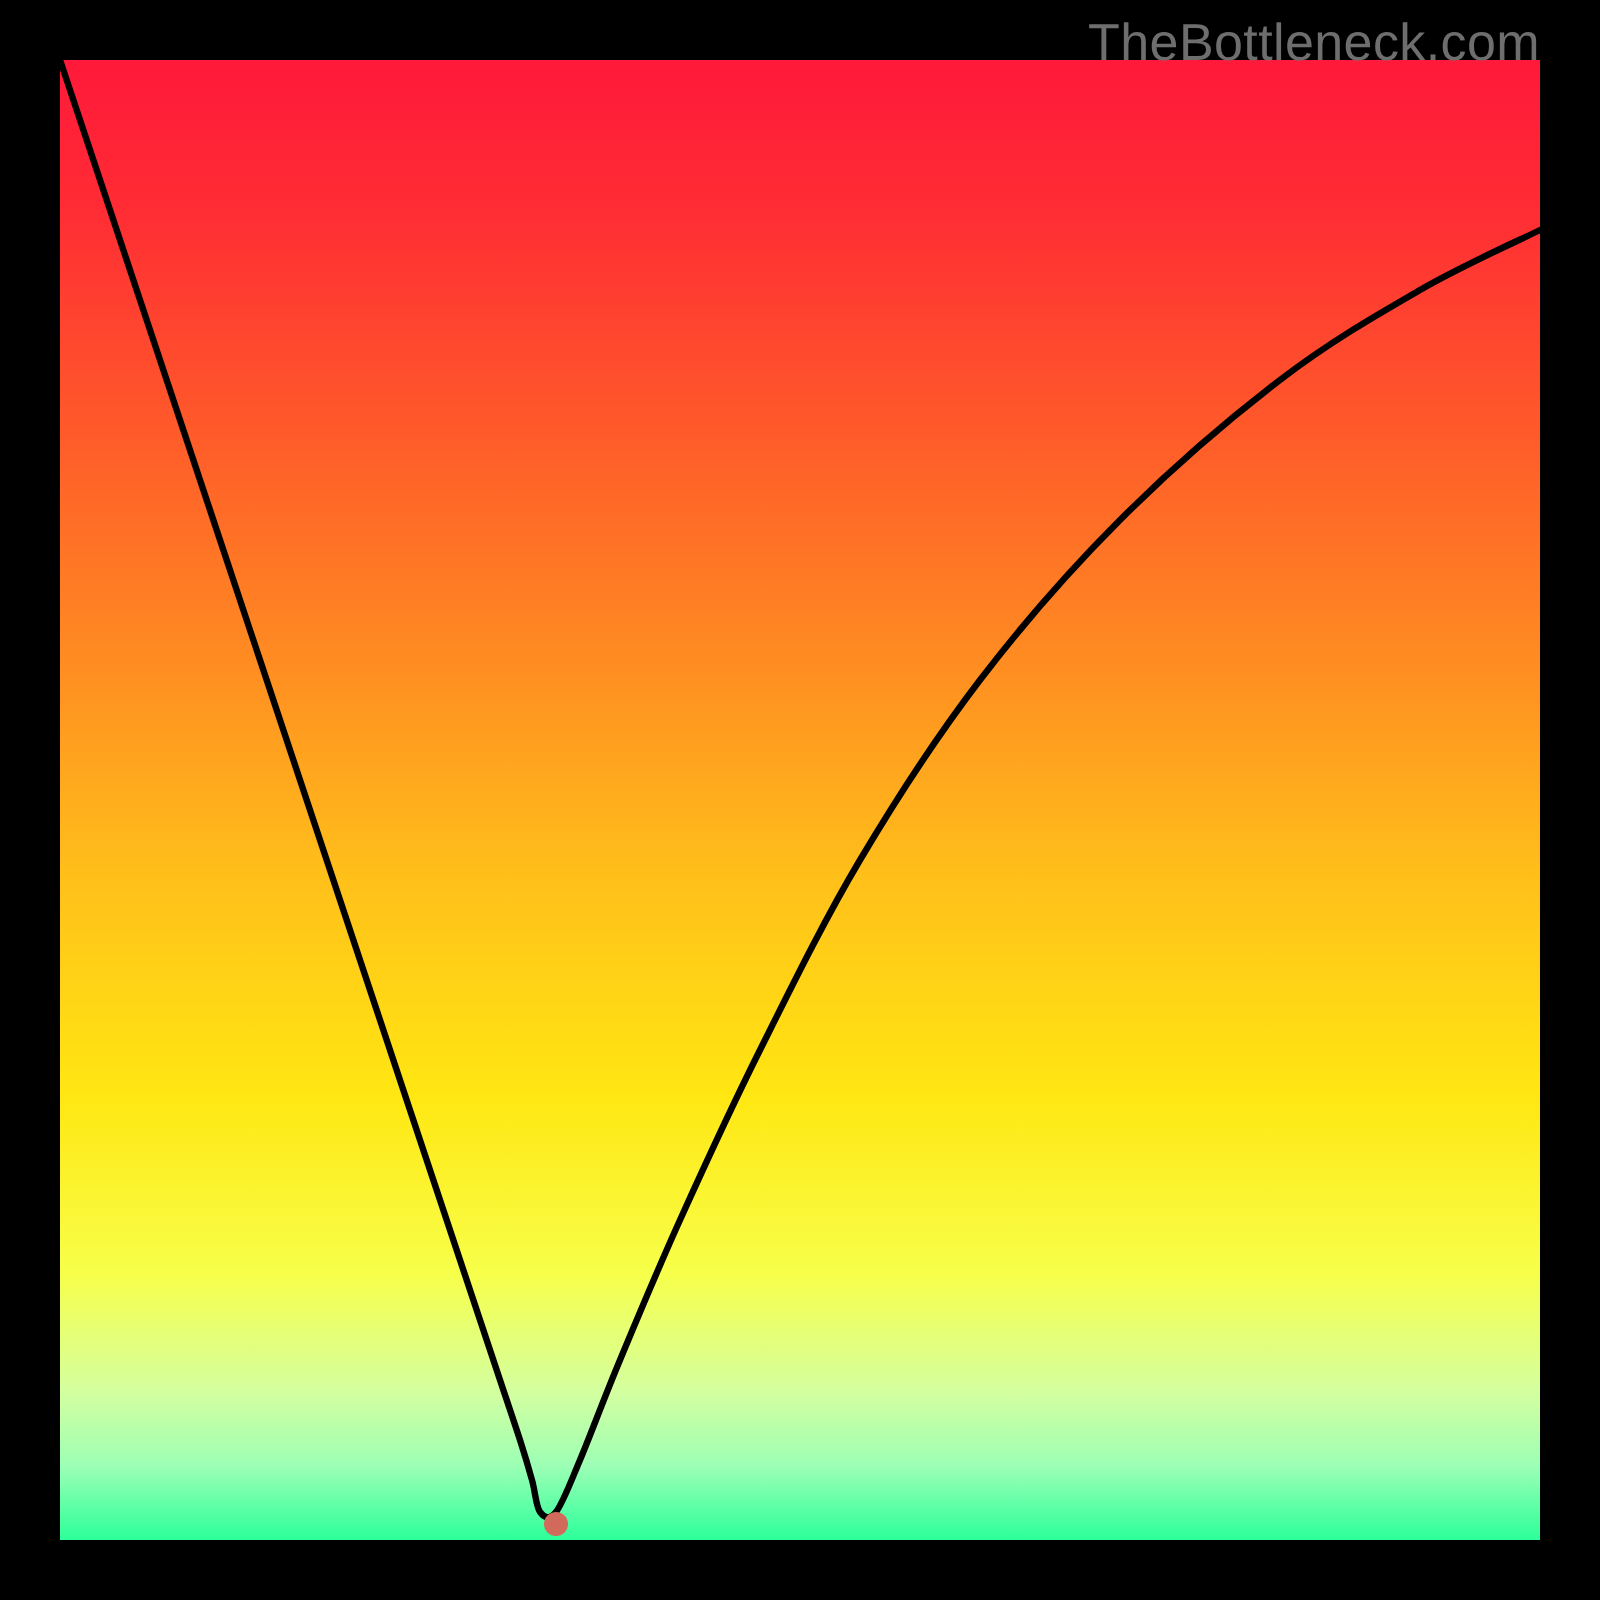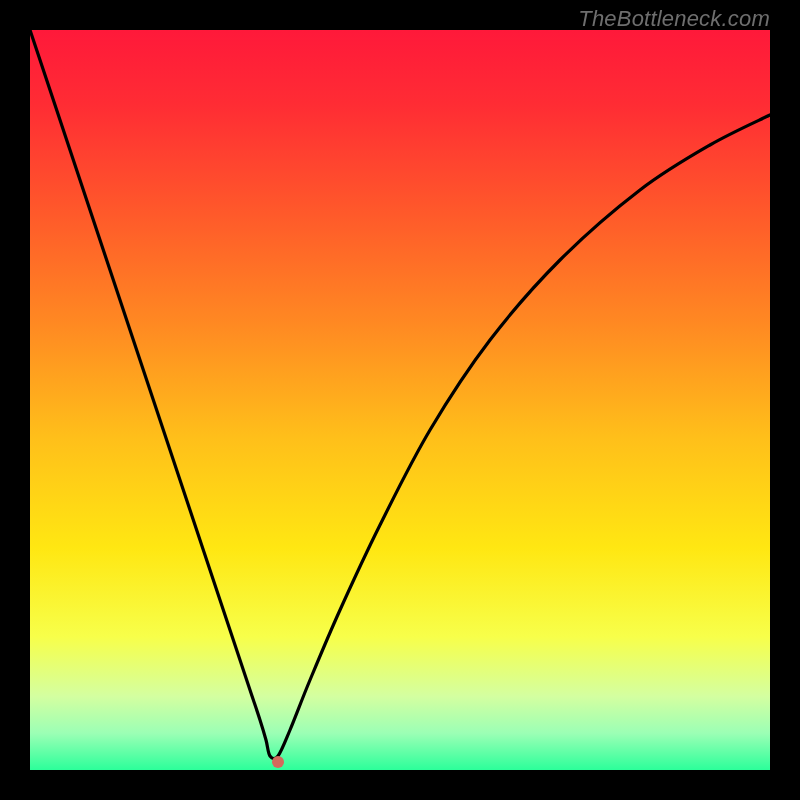--- a/index.html
+++ b/index.html
@@ -28,24 +28,23 @@
   }
   .gradient {
     position: absolute;
     left: 0; top: 0; width: 100%; height: 100%;
   }
   .watermark {
     position: absolute;
     top: 6px;
     right: 30px;
     color: #6e6e6e;
-    font-size: 22px;
+    font-size: 26px;
     font-weight: 500;
     letter-spacing: 0.2px;
-    font-style: italic;
   }
   svg.curve {
     position: absolute;
     left: 0; top: 0;
     width: 100%;
     height: 100%;
   }
 </style>
 </head>
 <body>

